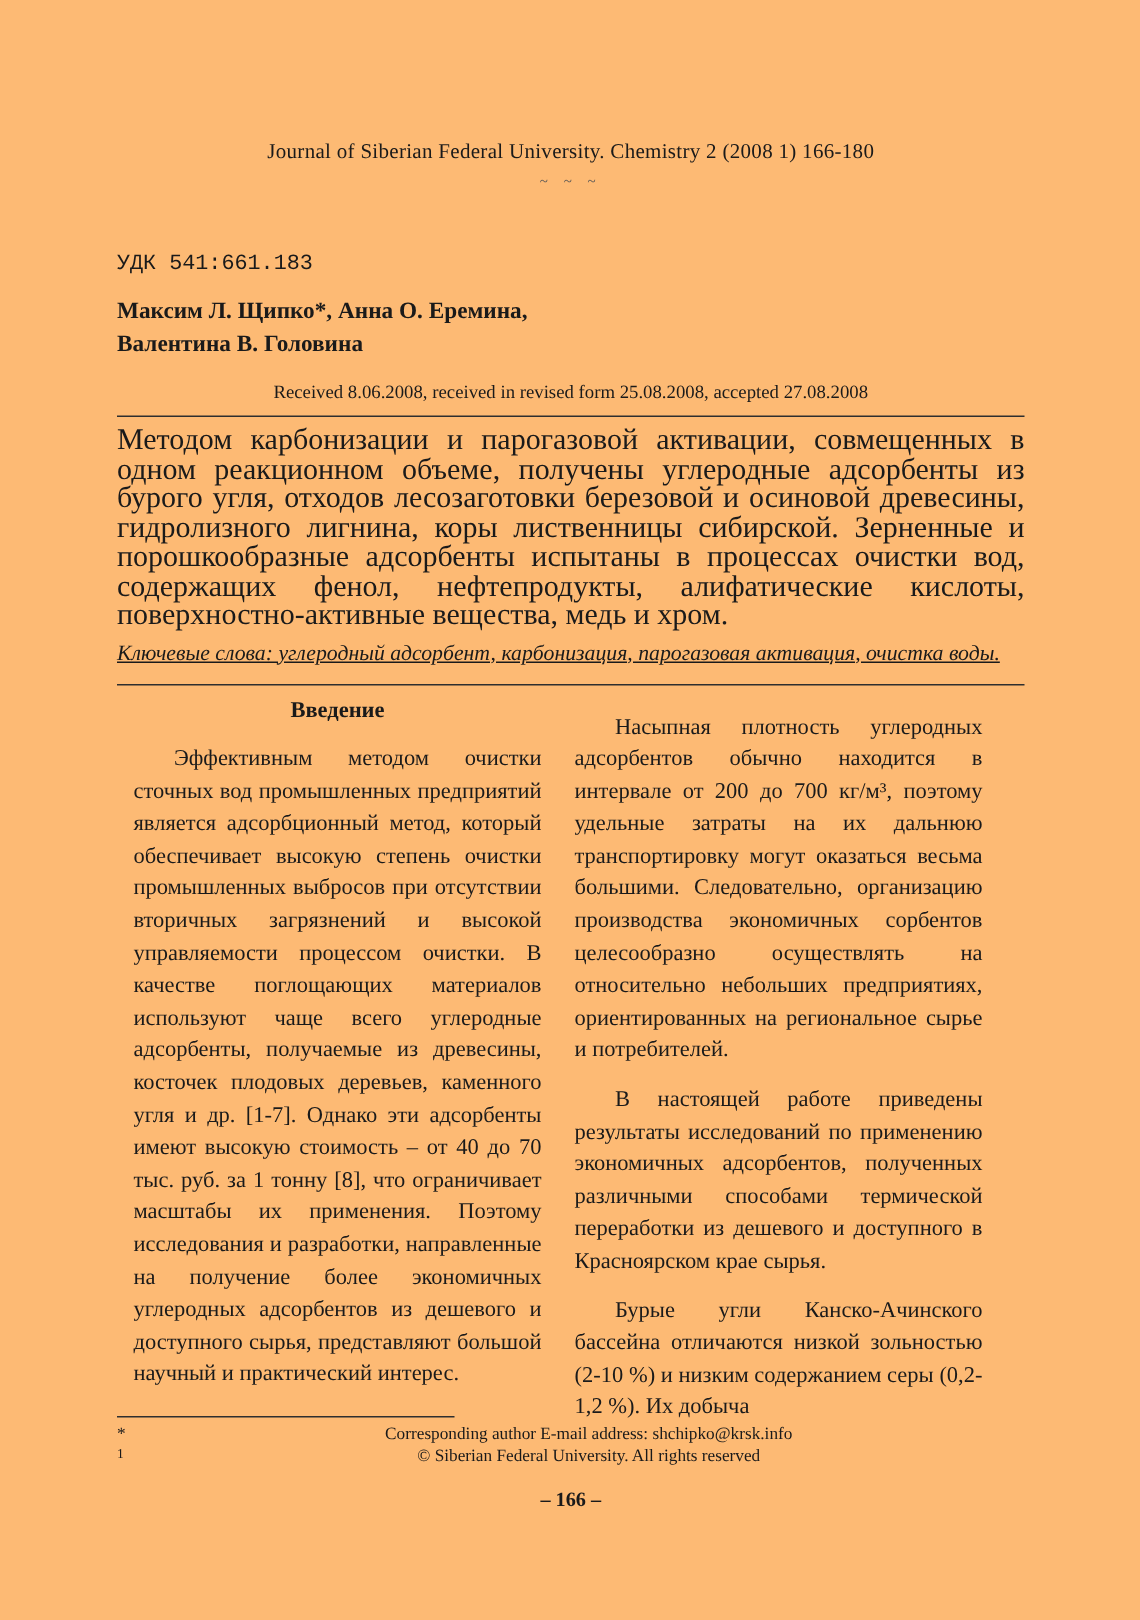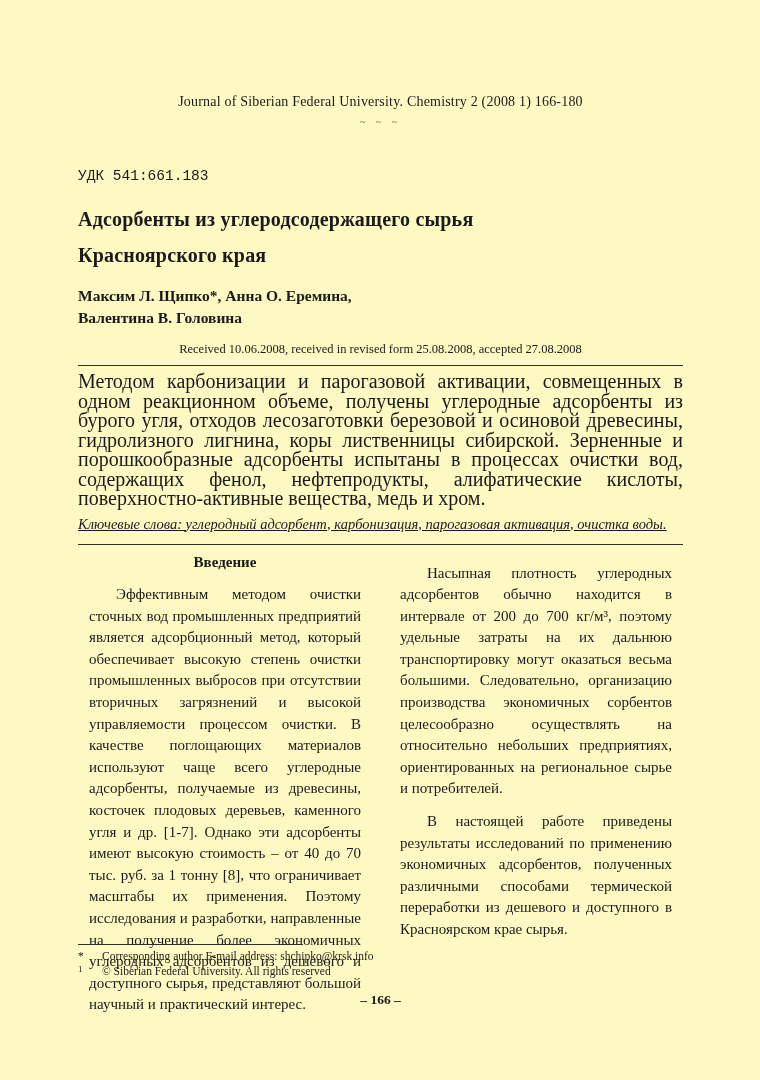--- a/index.html
+++ b/index.html
@@ -4,21 +4,21 @@
 <style>
   html, body { margin: 0; padding: 0; }
   body {
     width: 760px; height: 1080px;
     background: #e8e8e8;
     font-family: "Liberation Serif", serif;
   }
   .page {
     position: relative;
     width: 760px; height: 1080px;
-    background: #fef9c3;
+    background: #fdba74;
     color: #1a1a1a;
     overflow: hidden;
   }
   .content { padding: 94px 77px 0 78px; }
 
   .journal-header {
     text-align: center;
     font-size: 14px;
     line-height: 16px;
     white-space: nowrap;
@@ -73,91 +73,88 @@
     text-align: justify;
   }
   .keywords {
     margin-top: 6px;
     font-style: italic;
     font-size: 14.5px;
     line-height: 19px;
     text-decoration: underline;
   }
 
-  .columns { margin-top: 7px; display: flex; gap: 17px; }
+  .columns { margin-top: 7px; display: flex; }
   .col {
     width: 294px;
     font-size: 15px;
     line-height: 21.6px;
     text-align: justify;
   }
   .col p { margin: 11px; text-indent: 27px; }
   .section-heading {
     text-align: center;
     font-weight: bold;
     text-indent: 0 !important;
     margin: 0 0 4px 0 !important;
   }
   .exp-heading { margin: 9px 0 5px 0 !important; }
 
   .footer { position: absolute; top: 944px; left: 78px; width: 605px; }
   .footnote-rule { width: 225px; border-top: 1.3px solid #2e2e2e; margin-bottom: 4px; }
   .footnote { display: flex; font-size: 11.5px; line-height: 15px; }
   .fn-marker { width: 24px; flex: none; }
   .fn-marker-sup { font-size: 9px; position: relative; top: -2px; }
-  .fn-text { flex: 1; }
+  .fn-text { flex: 1; text-align: center; }
   .page-number {
     margin-top: 13px;
     text-align: center;
     font-size: 13.5px;
     font-weight: bold;
   }
 </style>
 </head>
 <body>
 
 <div class="page">
   <div class="content">
 
     <div class="journal-header">Journal of  Siberian Federal University.  Chemistry 2 (2008 1) 166-180</div>
     <div class="tilde-separator">~ ~ ~</div>
 
     <div class="udk">УДК 541:661.183</div>
 
-    <div class="article-title">
-      <div>Адсорбенты из углеродсодержащего сырья</div>
-      <div>Красноярского края</div>
-    </div>
 
     <div class="authors">
       <div>Максим Л. Щипко*, Анна О. Еремина,</div>
       <div>Валентина В. Головина</div>
     </div>
 
     <div class="affiliation">
     </div>
 
-    <div class="received">Received 10.06.2008, received in revised form 25.08.2008, accepted 27.08.2008</div>
+    <div class="received">Received 8.06.2008, received in revised form 25.08.2008, accepted 27.08.2008</div>
 
     <div class="rule rule-top"></div>
 
     <div class="abstract">Методом карбонизации и парогазовой активации, совмещенных в одном реакционном объеме, получены углеродные адсорбенты из бурого угля, отходов лесозаготовки березовой и осиновой древесины, гидролизного лигнина, коры лиственницы сибирской. Зерненные и порошкообразные адсорбенты испытаны в процессах очистки вод, содержащих фенол, нефтепродукты, алифатические кислоты, поверхностно-активные вещества, медь и хром.</div>
 
     <div class="keywords">Ключевые слова: углеродный адсорбент, карбонизация, парогазовая активация, очистка воды.</div>
 
     <div class="rule rule-keywords"></div>
 
     <div class="columns">
       <div class="col">
         <p class="section-heading">Введение</p>
         <p>Эффективным методом очистки сточных вод промышленных предприятий является адсорбционный метод, который обеспечивает высокую степень очистки промышленных выбросов при отсутствии вторичных загрязнений и высокой управляемости процессом очистки. В качестве поглощающих материалов используют чаще всего углеродные адсорбенты, получаемые из древесины, косточек плодовых деревьев, каменного угля и др. [1-7]. Однако эти адсорбенты имеют высокую стоимость – от 40 до 70 тыс. руб. за 1 тонну [8], что ограничивает масштабы их применения. Поэтому исследования и разработки, направленные на получение более экономичных углеродных адсорбентов из дешевого и доступного сырья, представляют большой научный и практический интерес.</p>
       </div>
       <div class="col">
         <p>Насыпная плотность углеродных адсорбентов обычно находится в интервале от 200 до 700 кг/м³, поэтому удельные затраты на их дальнюю транспортировку могут оказаться весьма большими. Следовательно, организацию производства экономичных сорбентов целесообразно осуществлять на относительно небольших предприятиях, ориентированных на региональное сырье и потребителей.</p>
         <p>В настоящей работе приведены результаты исследований по применению экономичных адсорбентов, полученных различными способами термической переработки из дешевого и доступного в Красноярском крае сырья.</p>
+        <p>Бурые угли Канско-Ачинского бассейна отличаются низкой зольностью (2-10 %) и низким содержанием серы (0,2-1,2 %). Их добыча</p>
       </div>
     </div>
   </div>
 
   <div class="footer">
     <div class="footnote-rule"></div>
     <div class="footnote">
       <span class="fn-marker">*</span>
       <span class="fn-text">Corresponding author E-mail address: shchipko@krsk.info</span>
     </div>

